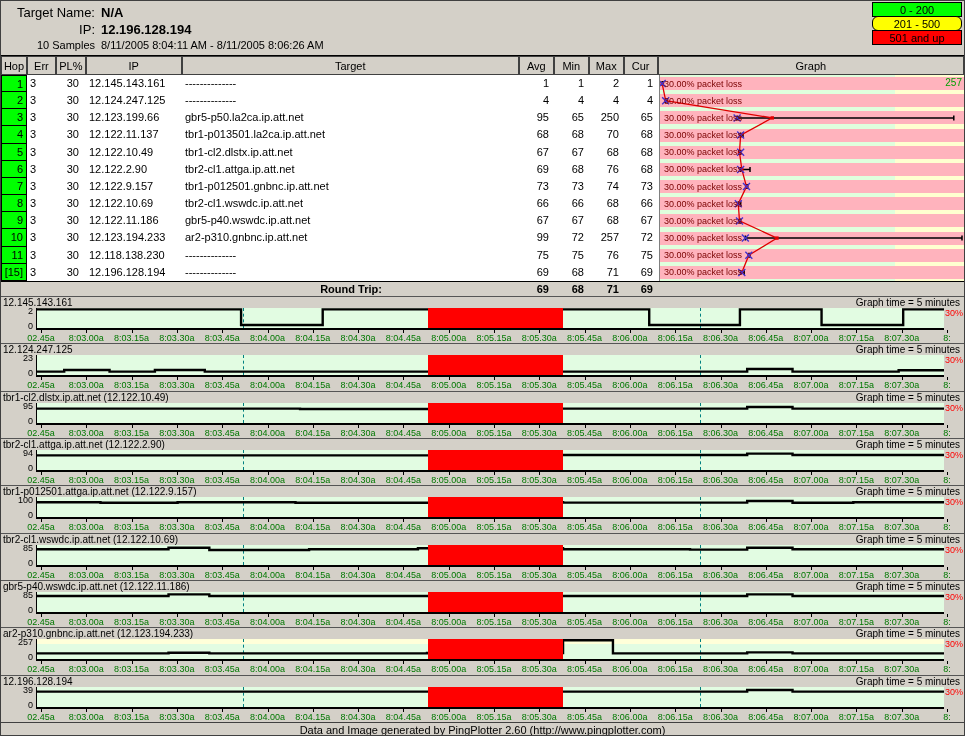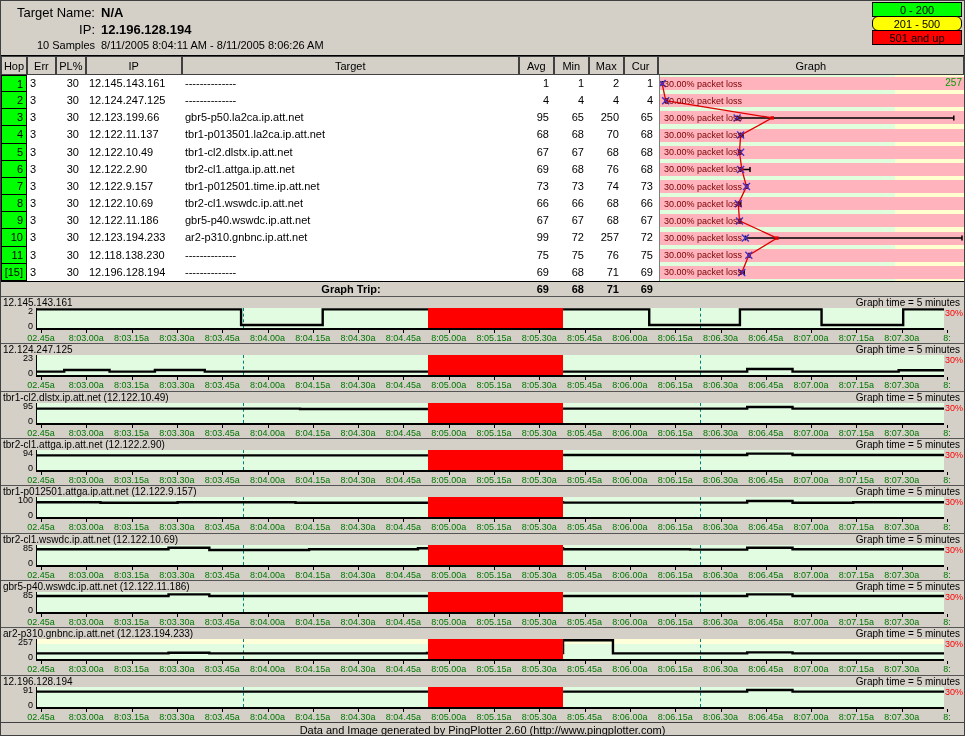--- a/index.html
+++ b/index.html
@@ -177,21 +177,21 @@
           <div class="td num" style="width: 35px;">69</div>
           <div class="td num" style="width: 35px;">68</div>
           <div class="td num" style="width: 35px;">76</div>
           <div class="td num" style="width: 34px;">68</div>
         </div>
         <div class="tr">
           <div class="td hop" style="width: 26px;">7</div>
           <div class="td err" style="width: 29px;">3</div>
           <div class="td pl" style="width: 30px;">30</div>
           <div class="td ip" style="width: 96px;">12.122.9.157</div>
-          <div class="td dns" style="width: 338px;">tbr1-p012501.time.ip.att.net</div>
+          <div class="td dns" style="width: 338px;">tbr1-p012501.gnbnc.ip.att.net</div>
           <div class="td num" style="width: 35px;">73</div>
           <div class="td num" style="width: 35px;">73</div>
           <div class="td num" style="width: 35px;">74</div>
           <div class="td num" style="width: 34px;">73</div>
         </div>
         <div class="tr">
           <div class="td hop" style="width: 26px;">8</div>
           <div class="td err" style="width: 29px;">3</div>
           <div class="td pl" style="width: 30px;">30</div>
           <div class="td ip" style="width: 96px;">12.122.10.69</div>
@@ -309,21 +309,21 @@
         <div class="hg-loss" style="left: 4px; top: 107.5px;">30.00% packet loss</div>
         <div class="hg-loss" style="left: 4px; top: 124.667px;">30.00% packet loss</div>
         <div class="hg-loss" style="left: 4px; top: 141.833px;">30.00% packet loss</div>
         <div class="hg-loss" style="left: 4px; top: 159px;">30.00% packet loss</div>
         <div class="hg-loss" style="left: 4px; top: 176.167px;">30.00% packet loss</div>
         <div class="hg-loss" style="left: 4px; top: 193.333px;">30.00% packet loss</div>
         <div class="hg-scale">257</div>
       </div>
     <div class="rtrow" id="rtrow">
         <div class="sp" style="width: 181px;"></div>
-        <div class="lbl" style="width: 338px;">Graph Trip:</div>
+        <div class="lbl" style="width: 338px;">Round Trip:</div>
         <div class="num" style="width: 35px;">69</div>
         <div class="num" style="width: 35px;">68</div>
         <div class="num" style="width: 35px;">71</div>
         <div class="num" style="width: 34px;">69</div>
       </div>
   </div>
 
   <div class="strips" id="strips">
       <div class="strip">
         <div class="strip-label">12.145.143.161<span class="gtime">Graph time = 5 minutes</span></div>
@@ -802,21 +802,21 @@
           <div class="tlabel" style="left: 829.4px;">8:07.15a</div>
           <div class="tick" style="left: 900.7px;"></div>
           <div class="tlabel" style="left: 874.7px;">8:07.30a</div>
           <div class="tick" style="left: 946px;"></div>
           <div class="tlabel" style="left: 920px;">8:</div>
         </div>
       </div>
       <div class="strip">
         <div class="strip-label">12.196.128.194<span class="gtime">Graph time = 5 minutes</span></div>
         <div class="plot-row">
-          <div class="ymax">91</div>
+          <div class="ymax">39</div>
           <div class="yzero">0</div>
           <div class="plot">
             <div class="dash" style="left: 22.75%;"></div>
             <div class="dash" style="left: 73.1%;"></div>
             <svg viewBox="0 0 910 20" preserveAspectRatio="none" width="100%" height="100%">
               <path d="M 0 4.6 H 527.8 V 4.6 H 712.53 V 3.0000000000000004 H 758.03 V 4.6 H 910" stroke="#000" stroke-width="2.4" fill="none"></path>
             </svg>
             <div class="redblock" style="left: 43.1%; width: 14.9%;"></div>
           </div>
           <div class="loss-lab">30%</div>

